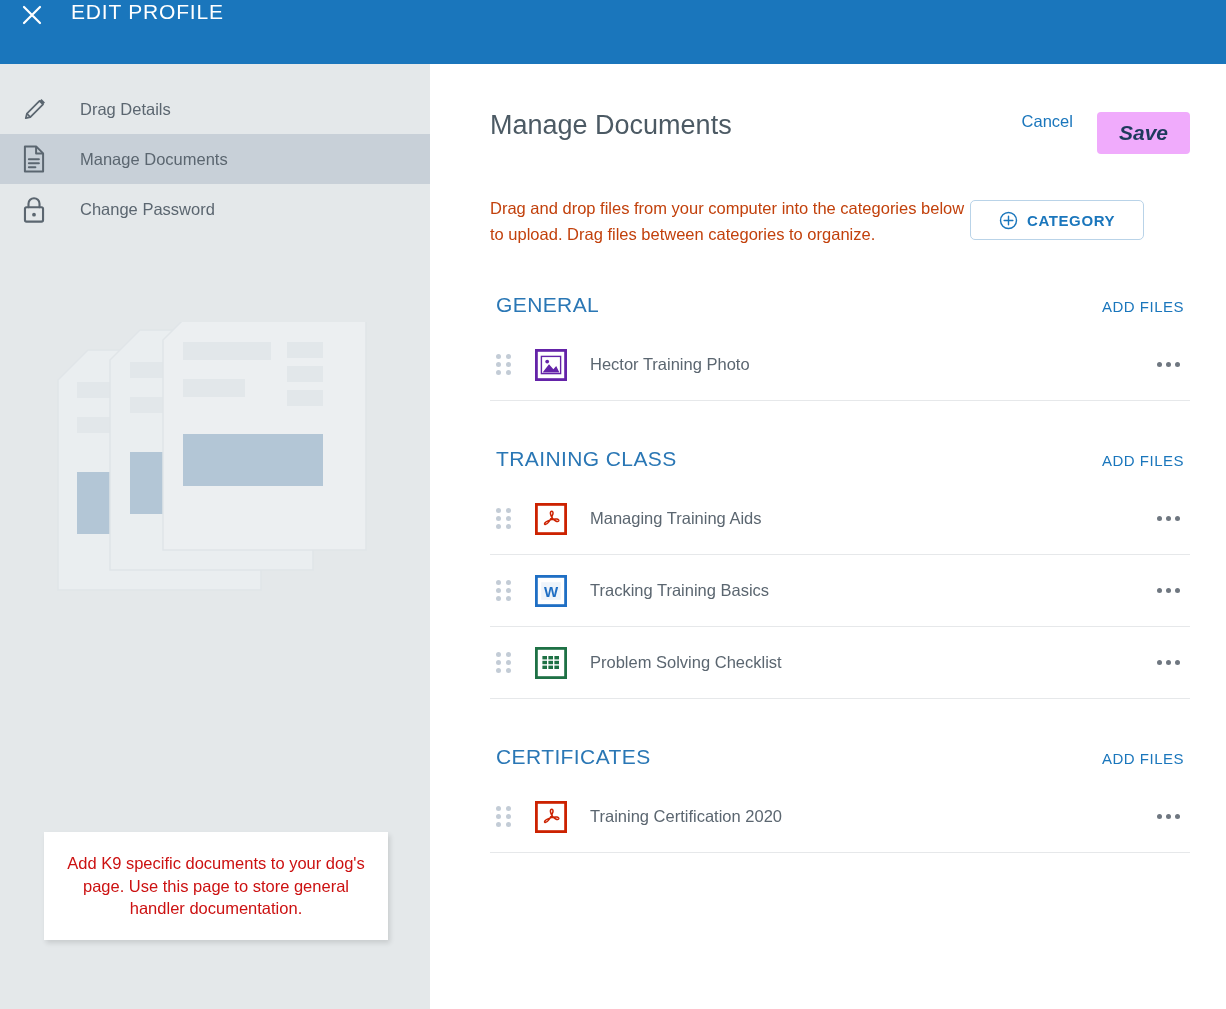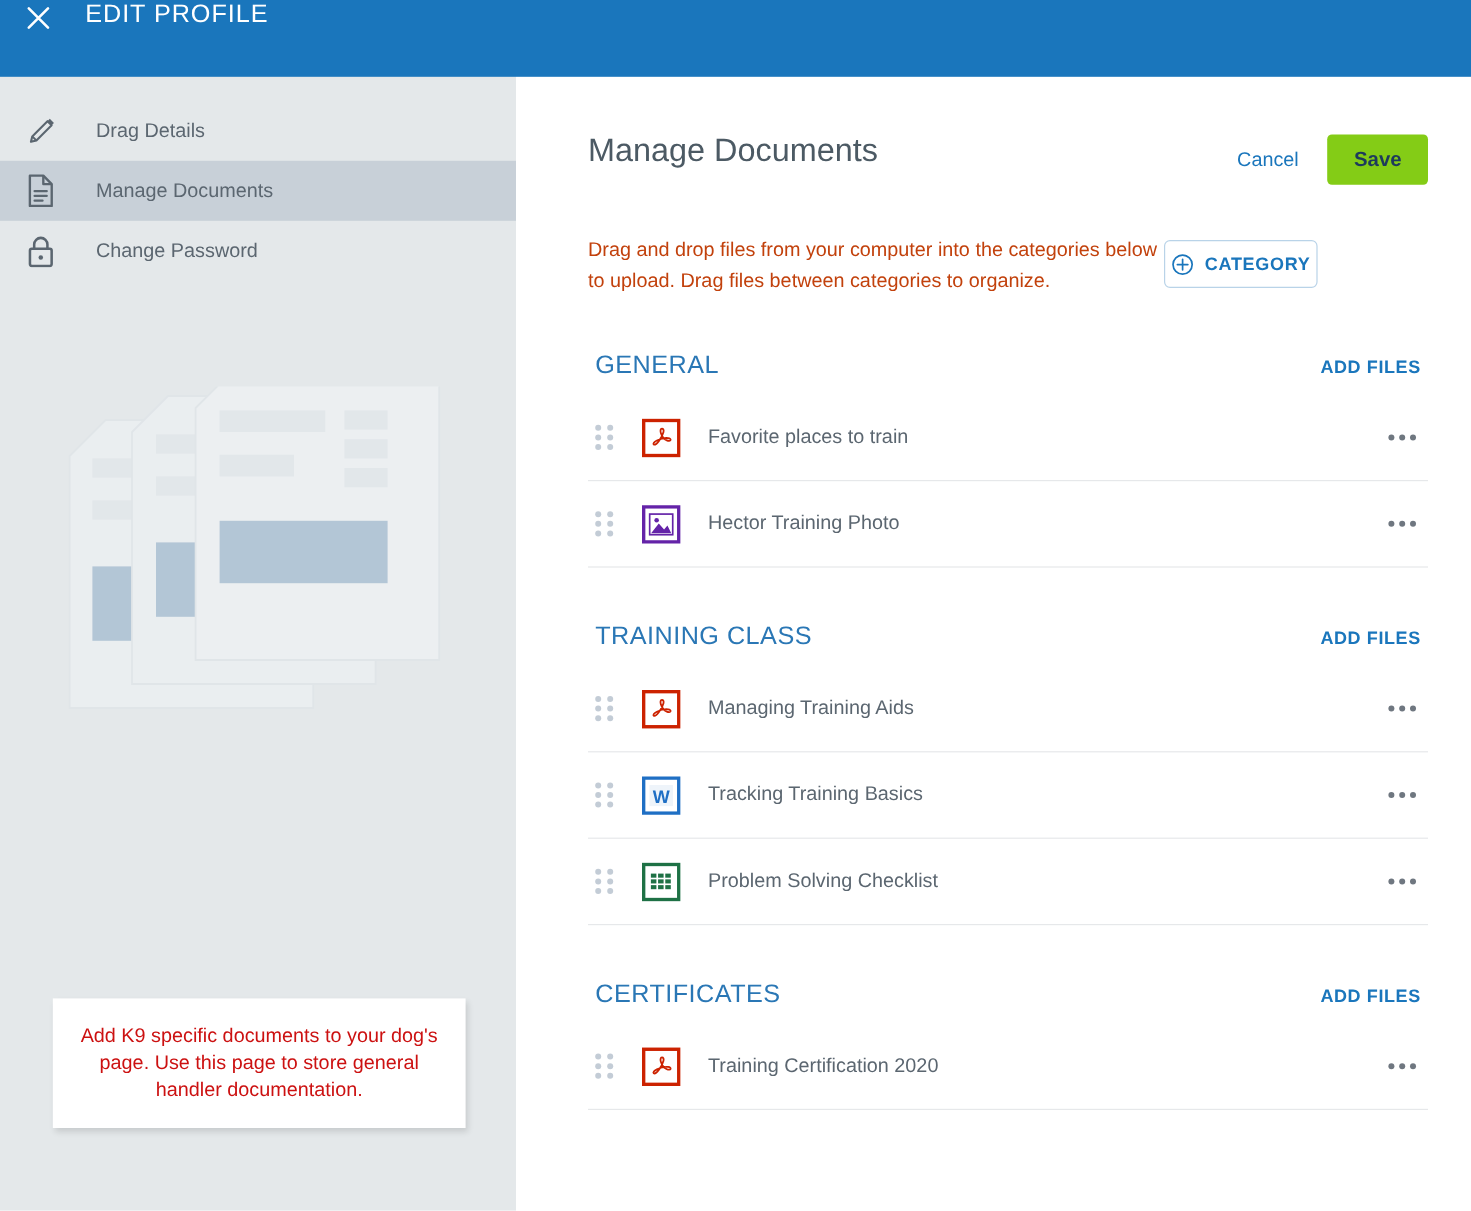--- a/index.html
+++ b/index.html
@@ -106,59 +106,60 @@
     display: flex; align-items: flex-start;
     padding-top: 46px;
   }
   .page-title {
     font-size: 27px;
     color: #4c5a64;
     font-weight: 400;
     flex: 1;
   }
   .header-actions {
-    display: flex; align-items: center;
+    display: flex; align-items: flex-start;
     margin-top: 2px;
   }
   .cancel-link {
     color: #1a76bc;
     font-size: 16.5px;
     cursor: pointer;
     margin-right: 24px;
   }
   .save-btn {
-    background: #84cc16;
+    background: #f0abfc;
     border: none;
     color: #1d3a5c;
-    font-size: 17px;
+    font-size: 21px;
     font-weight: 700;
     font-family: "Liberation Sans", sans-serif;
     padding: 0 22px;
     height: 42px;
     border-radius: 4px;
     cursor: pointer;
+    font-style: italic;
   }
 
   .intro-row {
     display: flex; align-items: flex-start;
     margin-top: 42px;
   }
   .intro-text {
     font-size: 16.5px;
     color: #c2410c;
     line-height: 1.55;
     max-width: 480px;
     flex: 1;
   }
   .category-btn {
     display: flex; align-items: center;
     border: 1px solid #b9d3e8;
     border-radius: 5px;
     height: 40px;
-    padding: 0 5px;
+    padding: 0 28px;
     color: #1a76bc;
     font-size: 15px;
     font-weight: 700;
     letter-spacing: 0.6px;
     background: #ffffff;
     cursor: pointer;
     white-space: nowrap;
     margin-top: 4px;
   }
   .category-btn .plus-icon { margin-right: 9px; display: flex; }
@@ -171,21 +172,21 @@
   }
   .category-name {
     font-size: 21px;
     color: #2a77b5;
     letter-spacing: 0.4px;
     flex: 1;
   }
   .add-files {
     font-size: 15px;
     color: #1a76bc;
-    font-weight: 700;
+    font-weight: 400;
     letter-spacing: 0.5px;
     cursor: pointer;
   }
 
   .file-list { margin-top: 12px; }
   .file-row {
     display: flex; align-items: center;
     height: 72px;
     border-bottom: 1px solid #e6e8ea;
     padding: 0 6px;
@@ -337,42 +338,20 @@
         </button>
       </div>
 
       <div class="category">
         <div class="category-head">
           <span class="category-name">GENERAL</span>
           <span class="add-files">ADD FILES</span>
         </div>
         <div class="file-list">
 
-          <div class="file-row">
-            <span class="drag-handle">
-                <i></i>
-                <i></i>
-                <i></i>
-                <i></i>
-                <i></i>
-                <i></i>
-              </span>
-            <span class="file-icon">
-              <svg width="32" height="32" viewBox="0 0 32 32">
-                <rect x="1.2" y="1.2" width="29.6" height="29.6" fill="#ffffff" stroke="#cc2200" stroke-width="3.2"></rect>
-                <path d="M16.6 8.2 c1.2 0 1.7 1.2 1.3 2.8 c-.5 2.1 -2.2 5.4 -3.9 7.6 c-1.6 2.1 -3.3 3.4 -4.2 2.8 c-.8 -.6 .1 -2.1 2.6 -3.3 c2.6 -1.3 7.0 -2.3 9.4 -2.0 c1.6 .2 2.2 .9 2.0 1.6 c-.3 .8 -1.6 1.0 -3.1 .3 c-2.1 -1.0 -4.2 -3.6 -5.0 -6.2 c-.5 -1.7 -.4 -3.6 .9 -3.6 Z" fill="none" stroke="#cc2200" stroke-width="1.5" stroke-linejoin="round"></path>
-              </svg>
-            </span>
-            <span class="file-name">Favorite places to train</span>
-            <span class="row-menu">
-                <i></i>
-                <i></i>
-                <i></i>
-              </span>
-          </div>
 
           <div class="file-row">
             <span class="drag-handle">
                 <i></i>
                 <i></i>
                 <i></i>
                 <i></i>
                 <i></i>
                 <i></i>
               </span>

